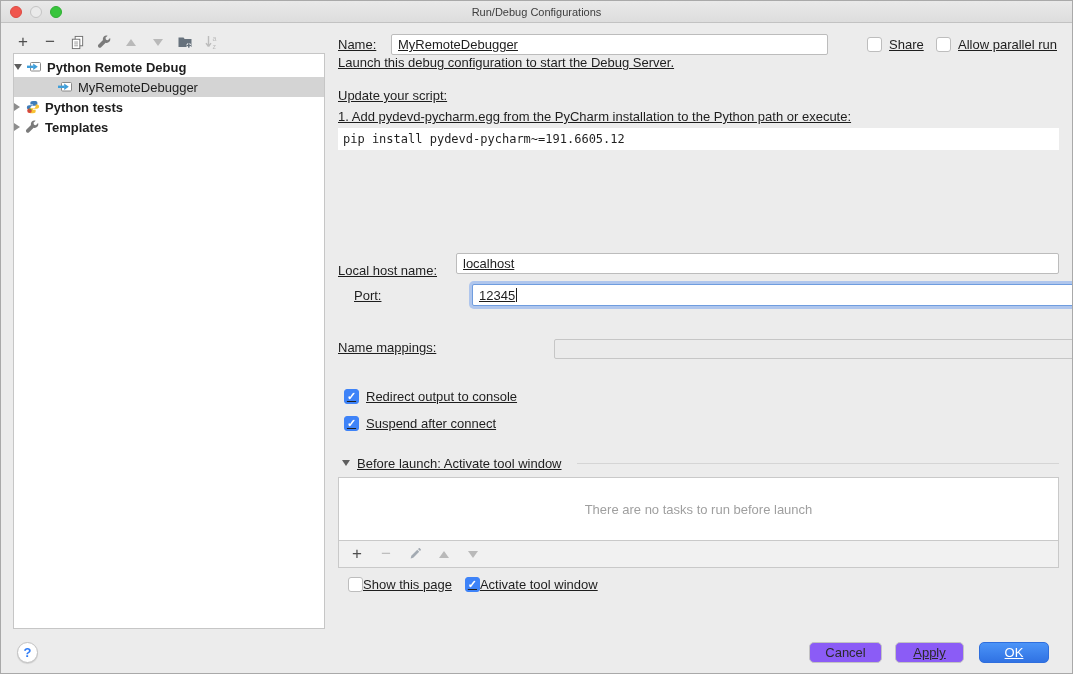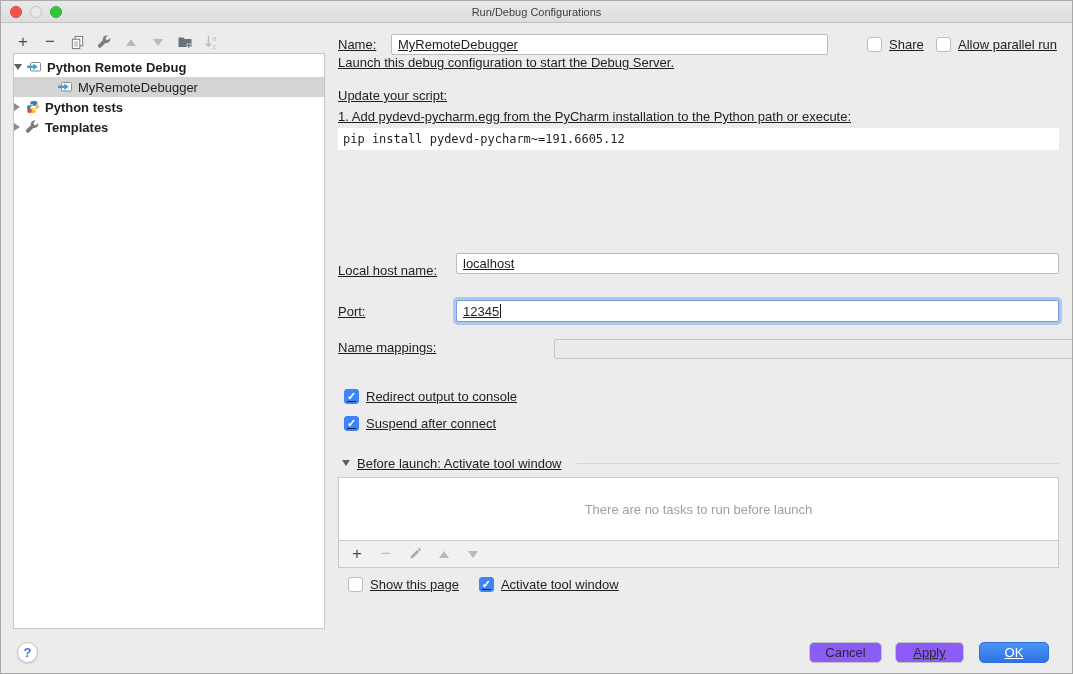--- a/index.html
+++ b/index.html
@@ -214,21 +214,21 @@
     <div class="abs lbl" style="top:86px; left:0;">1. Add pydevd-pycharm.egg from the PyCharm installation to the Python path or execute:</div>
     <div class="code-block" style="top:105px; height:22px;">
       <div>pip install pydevd-pycharm~=191.6605.12</div>
     </div>
 
     <div class="abs frow" style="top:230px; left:0; right:1px; height:34px;">
       <span class="lbl">Local host name:</span>
       <input class="text-input abs" style="left: 118px; top: 0px; right: 0px; width: 603px;" value="localhost">
     </div>
 
-    <div class="abs frow" style="top:260px; left:0; right:1px; height:24px;margin-top:16px;">
+    <div class="abs frow" style="top:260px; left:16px; right:1px; height:24px;">
       <span class="lbl">Port:</span>
       <div class="field-focus abs" style="left:118px; top:1px; width:603px;">
         <span>12345</span>
           <span class="caret"></span>
       </div>
     </div>
 
     <div class="abs frow" style="top:314px; left:0; right:1px; height:21px;">
       <span class="lbl">Name mappings:</span>
       <div class="field-dis abs" style="left:118px; top:1px; width:603px;">
@@ -263,21 +263,21 @@
           </svg>
       </span>
       <span class="tbi">
           <span class="tri tri-up-dis"></span>
         </span>
       <span class="tbi">
           <span class="tri tri-dn-dis"></span>
         </span>
     </div>
 
-    <div class="abs frow" style="top:553px; left:10px; height:16px; gap:7px;">
+    <div class="abs frow" style="top:553px; left:10px; height:16px; ">
       <span class="cb off"></span>
       <span class="lbl">Show this page</span>
       <span class="cb on" style="margin-left:13px;">✓</span>
       <span class="lbl">Activate tool window</span>
     </div>
   </div>
 
   <div class="help-btn">?</div>
   <div class="btn plain" style="left:808px; width:73px;">Cancel</div>
   <div class="btn plain" style="left:894px; width:69px;text-decoration:underline;">Apply</div>

